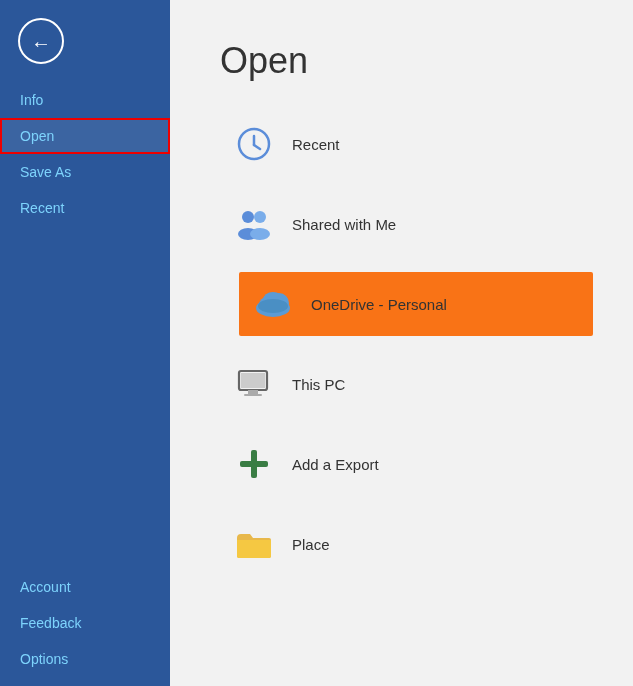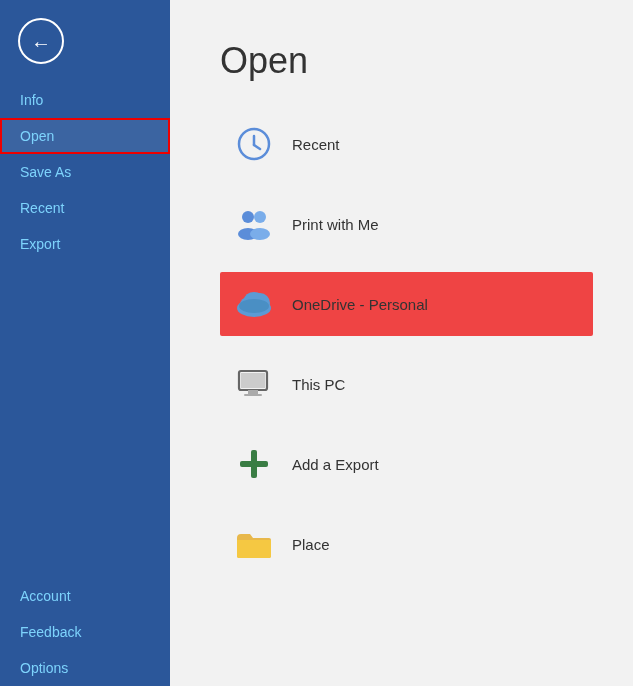--- a/index.html
+++ b/index.html
@@ -49,21 +49,21 @@
       outline-offset: -2px;
       background: rgba(255,255,255,0.08);
     }
 
     .sidebar-divider {
       height: 20px;
     }
 
     .sidebar-bottom {
       margin-top: auto;
-      padding-bottom: 0;
+      padding-bottom: 9px;
     }
 
     
     .main {
       flex: 1;
       background: #f2f2f2;
       padding: 40px 40px 30px 50px;
       display: flex;
       flex-direction: column;
     }
@@ -84,21 +84,22 @@
     .location-item {
       display: flex;
       align-items: center;
       padding: 12px 14px;
       cursor: pointer;
       border-radius: 2px;
       gap: 18px;
     }
 
     .location-item.selected {
-      background: #ef4444;
+      background: #f97316;
+      margin-left: 19px;
     }
 
     .location-icon {
       width: 40px;
       height: 40px;
       display: flex;
       align-items: center;
       justify-content: center;
       flex-shrink: 0;
     }
@@ -120,21 +121,20 @@
   <div class="back-button">
     <span>←</span>
   </div>
 
   <div id="sidebar-items-container">
 
   <div class="sidebar-item">Info</div>
       <div class="sidebar-item active">Open</div>
       <div class="sidebar-item">Save As</div>
       <div class="sidebar-item">Recent</div>
-      <div class="sidebar-item">Export</div>
     </div>
 
   <div class="sidebar-divider"></div>
 
   <div class="sidebar-bottom" id="sidebar-bottom-container">
 
   <div class="sidebar-item">Account</div>
       <div class="sidebar-item">Feedback</div>
       <div class="sidebar-item">Options</div>
     </div>
@@ -157,21 +157,21 @@
       </div>
       <div class="location-item">
         <div class="location-icon">
           <svg width="40" height="36" viewBox="0 0 40 36">
         <circle cx="14" cy="11" r="6" fill="#5b8dd9"></circle>
         <ellipse cx="14" cy="28" rx="10" ry="6" fill="#5b8dd9"></ellipse>
         <circle cx="26" cy="11" r="6" fill="#7aadea"></circle>
         <ellipse cx="26" cy="28" rx="10" ry="6" fill="#7aadea"></ellipse>
       </svg>
         </div>
-        <span class="location-label">Print with Me</span>
+        <span class="location-label">Shared with Me</span>
       </div>
       <div class="location-item selected">
         <div class="location-icon">
           <svg width="40" height="36" viewBox="0 0 40 36">
         <ellipse cx="20" cy="22" rx="17" ry="9" fill="#5b9bd5"></ellipse>
         <ellipse cx="14" cy="19" rx="8" ry="8" fill="#5b9bd5"></ellipse>
         <ellipse cx="26" cy="17" rx="10" ry="10" fill="#5b9bd5"></ellipse>
         <ellipse cx="20" cy="14" rx="10" ry="8" fill="#5b9bd5"></ellipse>
 
         <ellipse cx="20" cy="20" rx="15" ry="7" fill="#4a8fc4"></ellipse>

